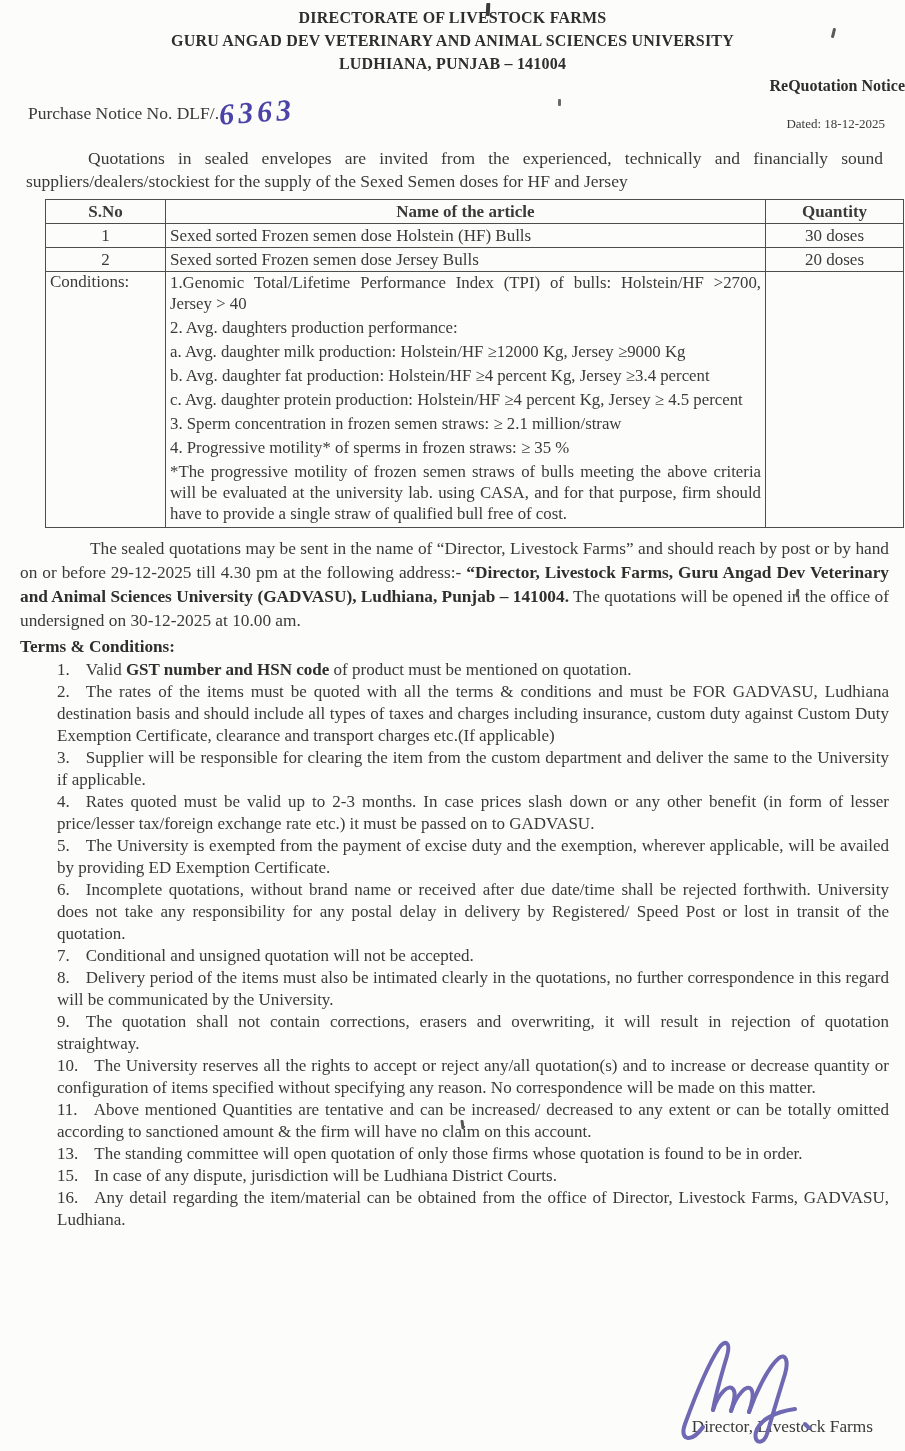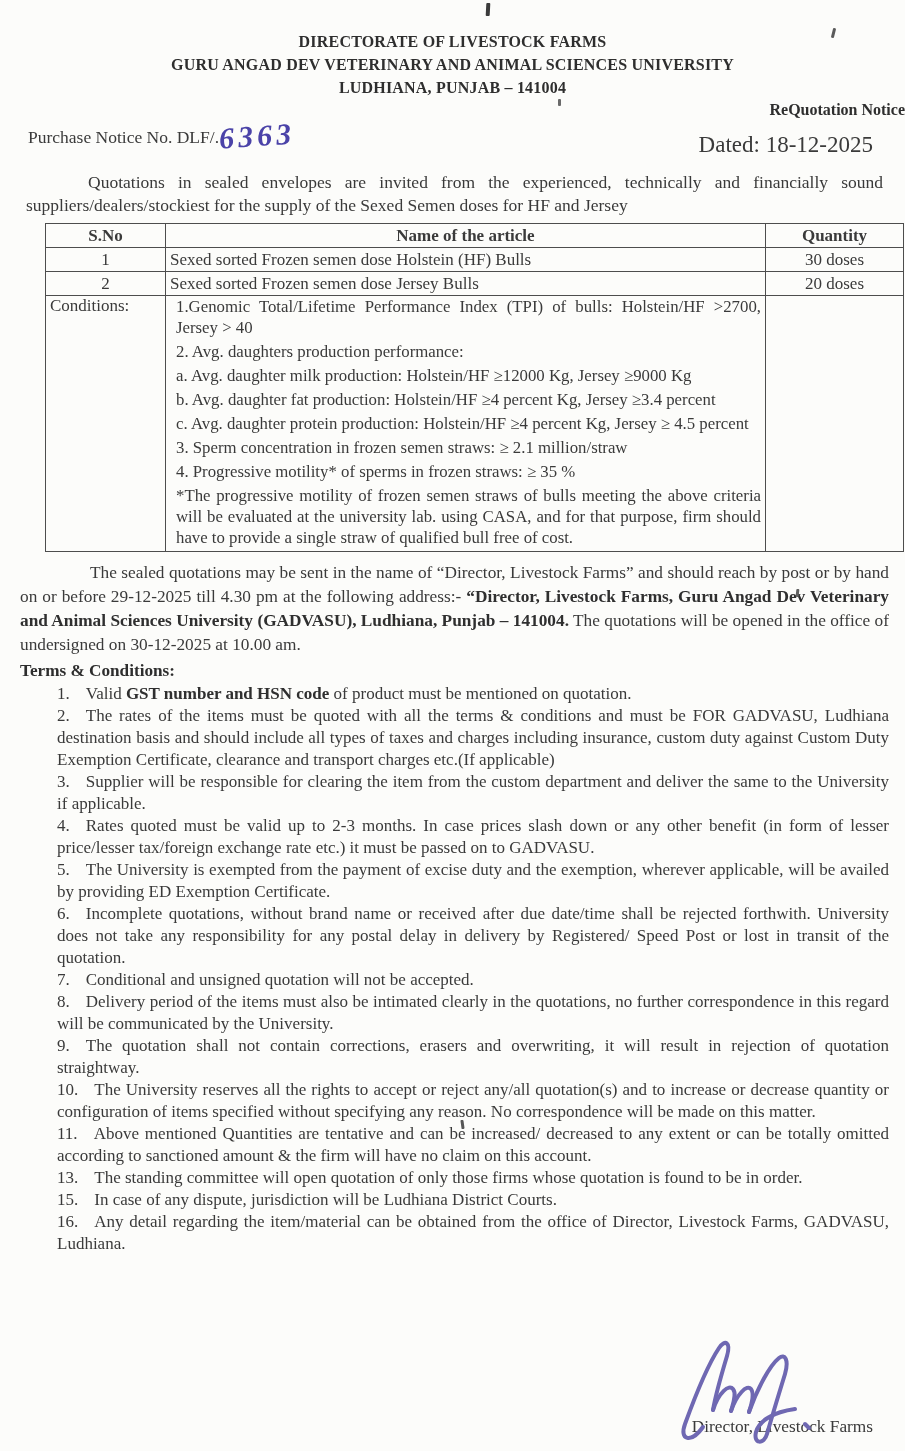--- a/index.html
+++ b/index.html
@@ -2,44 +2,44 @@
 <html><head>
 <meta charset="utf-8">
 <style>
   html,body { margin:0; padding:0; background:#e8e8e6; }
   .page {
     width:905px; height:1451px; margin:0 auto; position:relative; overflow:hidden;
     background:#fcfcfa; color:#3a3a3a;
     font-family:"Liberation Serif", serif;
   }
   
-  .doc-header { text-align:center; padding-top:30px; font-weight:bold; color:#2e2e2e; }
+  .doc-header { text-align:center; padding-top:6px; font-weight:bold; color:#2e2e2e; }
   .doc-header .h1 { font-size:16px; line-height:23px; letter-spacing:0.2px; }
   .doc-header .h2 { font-size:16px; line-height:22px;text-align:right; }
   
   .meta-row { height:32px; display:flex; justify-content:space-between; align-items:baseline;
     padding:2px 18px 0 28px; }
   .purchase { font-size:17.5px; white-space:nowrap; }
   .hand {
     display:inline-block; color:#4b43a8; font-size:30px; font-weight:bold; font-style:italic;
     letter-spacing:4px; transform:rotate(-4deg); position:relative; top:3px; line-height:20px;
   }
-  .dated { font-size:23px; position:relative; top:9px; margin-right:14px; }
+  .dated { font-size:13px; position:relative; top:9px; margin-right:2px; }
   
   .intro { margin:16px 22px 6px 26px; font-size:17.5px; line-height:23px;
     text-align:justify; text-indent:62px; }
   
   table.items { margin-left:45px; width:858px; border-collapse:collapse; table-layout:fixed; }
   table.items th, table.items td { border:1.6px solid #4d4d4d; font-size:17px; padding:0 4px; }
   table.items th { font-weight:bold; height:23px; }
   td.c { text-align:center; height:23px; }
   td.article { padding-left:10px; }
   td.cond-label { vertical-align:top; padding:4px 2px 0 8px; }
   td.cond-cell { vertical-align:top; padding:5px 10px 6px 10px; }
-  .cond-cell p { margin:0 0 3px 6px; font-size:16.8px; line-height:21px; text-align:justify; }
+  .cond-cell p { margin:0 0 3px 0; font-size:16.8px; line-height:21px; text-align:justify; }
   
   .sealed { margin:9px 16px 0 20px; font-size:17.3px; line-height:24px;
     text-align:justify; text-indent:70px; }
   .sealed b { color:#2f2f2f; }
   .terms-heading { margin:2px 0 0 20px; font-weight:bold; font-size:17.2px; line-height:24px; color:#2d2d2d; }
   .terms { margin:0 16px 0 57px; font-size:17px; line-height:22px; text-align:justify; }
   .terms p.term { margin:0; }
   .terms .num { padding-right:16px; }
   .terms b { color:#2f2f2f; }
   

